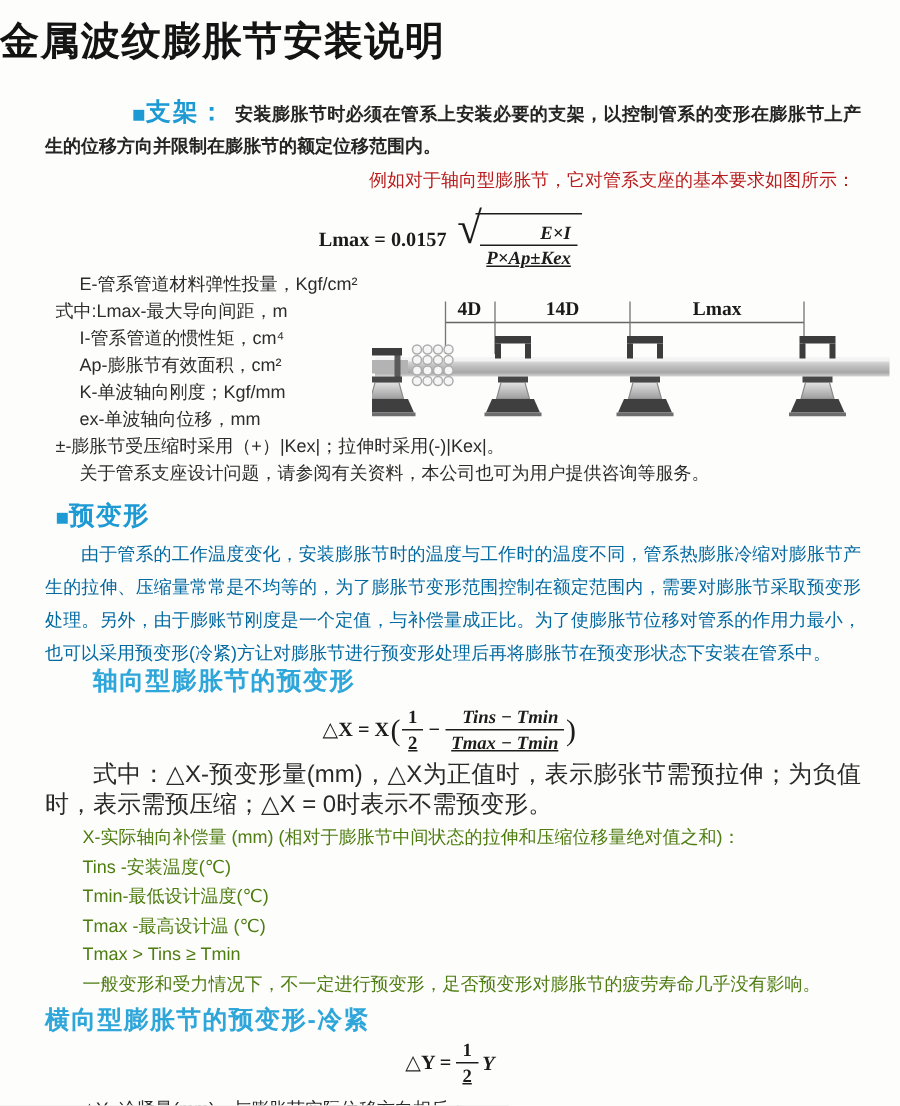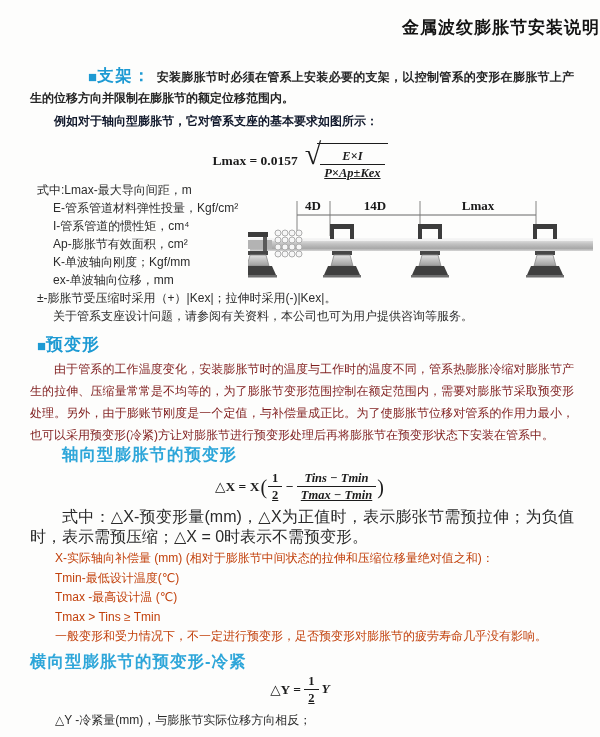--- a/index.html
+++ b/index.html
@@ -8,83 +8,83 @@
     width:600px;height:737px;
     margin:0 auto;
     background:#fdfdfc;
     font-family:"Liberation Sans","DejaVu Sans",sans-serif;
     color:#2e2e2e;
     overflow:hidden;
   }
   
   .title{
     margin:0;padding-top:13px;
-    text-align:right;
-    font-size:17px;font-weight:700;color:#141414;
+    text-align:left;
+    font-size:26px;font-weight:700;color:#141414;
     letter-spacing:1px;line-height:29px;
   }
   
   .intro{
     margin:23px 26px 0 30px;
     font-size:12px;line-height:21px;font-weight:700;color:#252525;
     text-align:justify;text-indent:58px;
   }
   .accent{color:#1d9ad3;}
   .h-marker{font-size:15px;vertical-align:-1px;letter-spacing:0;}
   .h-label{font-size:16.5px;font-weight:700;letter-spacing:1px;margin-right:6px;}
   .example{
-    margin:2px 30px 0;font-size:12px;line-height:20px;color:#0f172a;
-    text-indent:2em;font-weight:700;
+    margin:2px 30px 0;font-size:12px;line-height:20px;color:#b91c1c;
+    text-indent:2em;font-weight:400;text-align:right;
   }
   
   .formula{
     text-align:center;
     font-family:"Liberation Serif","DejaVu Serif",serif;
     font-weight:700;font-size:13.5px;color:#1c1c1c;
   }
   .formula *{vertical-align:middle;}
   .f1{margin-top:8px;height:38px;line-height:38px;}
   .f-lhs{margin-right:7px;}
   .radical{display:inline-flex;align-items:flex-start;}
   .rad-sign{font-size:30px;line-height:30px;font-weight:400;margin-right:-4px;display:inline-block;transform:translateY(0px);}
   .rad-body{border-top:1.6px solid #1c1c1c;margin-top:4px;padding:1px 3px 0;}
-  .frac{display:inline-block;text-align:center;font-size:12.5px;line-height:14px;}
+  .frac{display:inline-block;text-align:right;font-size:12.5px;line-height:14px;}
   .frac .fnum{display:block;border-bottom:1.3px solid #1c1c1c;padding:0 4px 1px;}
   .frac .fden{display:block;padding:1px 4px 0;text-decoration:underline;}
   .vit{font-style:italic;}
   .paren{font-size:20px;font-weight:400;margin:0 1px;}
   .f2{margin-top:4px;height:36px;line-height:36px;}
   .f3{margin-top:2px;height:32px;line-height:32px;}
   .f3 .rhs{margin-left:3px;}
   
   .defs{margin:4px 0 0 37px;font-size:12px;line-height:18px;color:#2c2c2c;}
   .defs .ind{margin-left:16px;}
   
   .diagram{position:absolute;left:248px;top:196px;}
   .dim-label{font-family:"Liberation Serif","DejaVu Serif",serif;font-weight:700;font-size:13px;fill:#1a1a1a;}
   
   .h2{
     margin:10px 0 0 37px;font-size:17px;line-height:19px;
     font-weight:700;letter-spacing:1px;
   }
   .para{
-    margin:3px 26px 0 30px;font-size:12px;line-height:22px;color:#7f1d1d;
+    margin:3px 26px 0 30px;font-size:12px;line-height:22px;color:#0369a1;
     text-align:justify;text-indent:2em;
   }
   .h3{
     font-size:16.5px;font-weight:700;letter-spacing:1px;line-height:20px;
     color:#2ea6d9;margin:0;
   }
   .h3.axial{margin:-2px 0 0 62px;}
   .h3.lateral{margin:4px 0 0 30px;}
   .note{
     margin:3px 26px 0 30px;font-size:16px;line-height:20px;color:#2a2a2a;
     text-align:justify;text-indent:2em;
   }
-  .plines{margin:2px 0 0 55px;font-size:12px;line-height:19.5px;color:#c2410c;}
+  .plines{margin:2px 0 0 55px;font-size:12px;line-height:19.5px;color:#4d7c0f;}
   .fnote{margin:6px 0 0 55px;font-size:12px;line-height:18px;color:#2a2a2a;}
 </style>
 </head>
 <body>
 
 <div class="page">
 
   <h1 class="title">金属波纹膨胀节安装说明</h1>
 
   <p class="intro"><span class="accent h-marker">■</span><span class="accent h-label">支架：</span><span>安装膨胀节时必须在管系上安装必要的支架，以控制管系的变形在膨胀节上产生的位移方向并限制在膨胀节的额定位移范围内。</span></p>
@@ -92,22 +92,22 @@
   <p class="example">例如对于轴向型膨胀节，它对管系支座的基本要求如图所示：</p>
 
   <div class="formula f1">
     <span class="f-lhs">Lmax = 0.0157</span><span class="radical">
         <span class="rad-sign">√</span>
         <span class="rad-body"><span class="frac vit"><span class="fnum">E×I</span><span class="fden">P×Ap±Kex</span></span></span>
       </span>
   </div>
 
   <div class="defs">
+    <div class="d ind">E-管系管道材料弹性投量，Kgf/cm²</div>
     <div class="d">式中:Lmax-最大导向间距，m</div>
-    <div class="d ind">E-管系管道材料弹性投量，Kgf/cm²</div>
     <div class="d ind">I-管系管道的惯性矩，cm⁴</div>
     <div class="d ind">Ap-膨胀节有效面积，cm²</div>
     <div class="d ind">K-单波轴向刚度；Kgf/mm</div>
     <div class="d ind">ex-单波轴向位移，mm</div>
     <div class="d">±-膨胀节受压缩时采用（+）|Kex|；拉伸时采用(-)|Kex|。</div>
     <div class="d ind">关于管系支座设计问题，请参阅有关资料，本公司也可为用户提供咨询等服务。</div>
   </div>
 
   <svg class="diagram" width="347" height="96" viewBox="0 0 347 96">
     <defs>
@@ -186,20 +186,21 @@
   <div class="formula f2">
     <span>△X = X</span><span class="paren">(</span><span class="frac"><span class="fnum">1</span><span class="fden">2</span></span>
     <span>−</span>
     <span class="frac vit"><span class="fnum">Tins − Tmin</span><span class="fden">Tmax − Tmin</span></span><span class="paren">)</span>
   </div>
 
   <p class="note">式中：△X-预变形量(mm)，△X为正值时，表示膨张节需预拉伸；为负值时，表示需预压缩；△X = 0时表示不需预变形。</p>
 
   <div class="plines">
     <div>X-实际轴向补偿量 (mm) (相对于膨胀节中间状态的拉伸和压缩位移量绝对值之和)：</div>
+    <div>Tins -安装温度(℃)</div>
     <div>Tmin-最低设计温度(℃)</div>
     <div>Tmax -最高设计温 (℃)</div>
     <div>Tmax &gt; Tins ≥ Tmin</div>
     <div>一般变形和受力情况下，不一定进行预变形，足否预变形对膨胀节的疲劳寿命几乎没有影响。</div>
   </div>
 
   <h3 class="h3 lateral">横向型膨胀节的预变形-冷紧</h3>
 
   <div class="formula f3">
     <span>△Y =</span>

